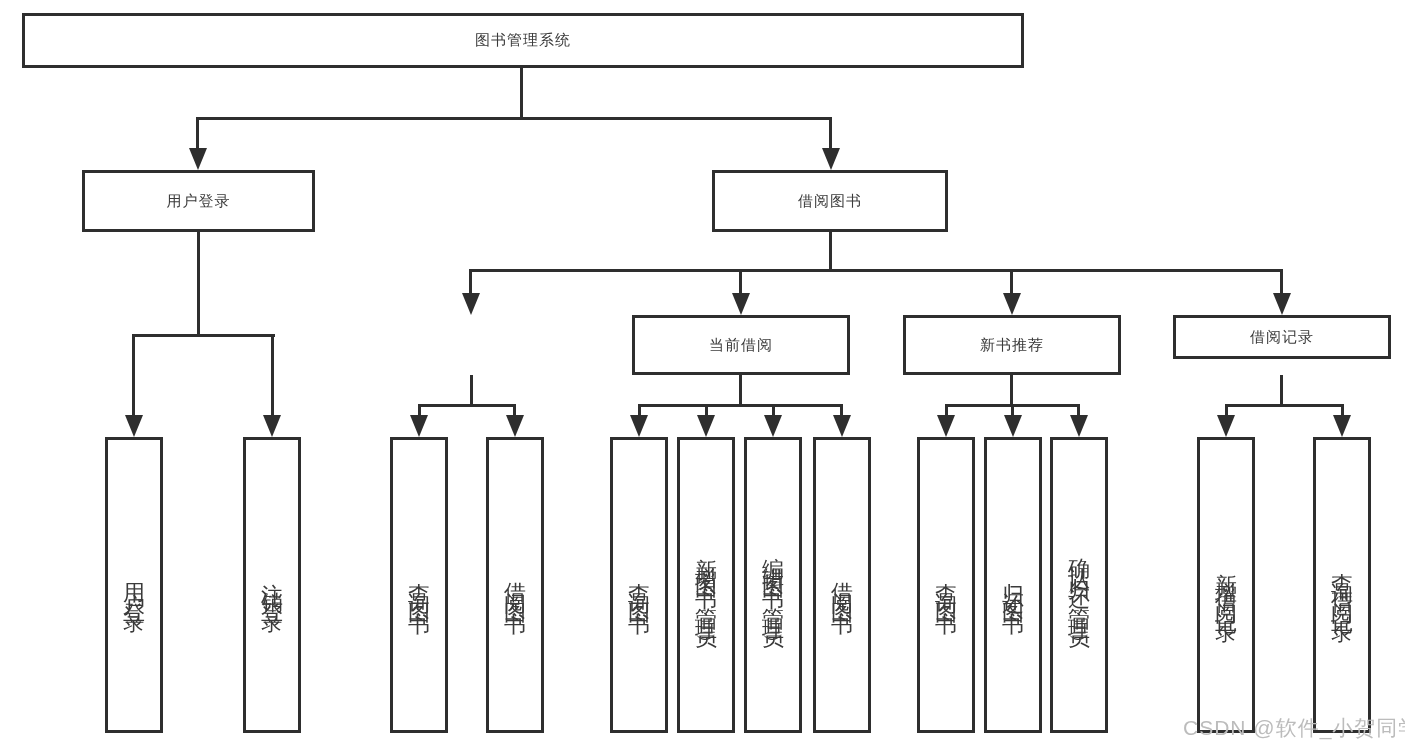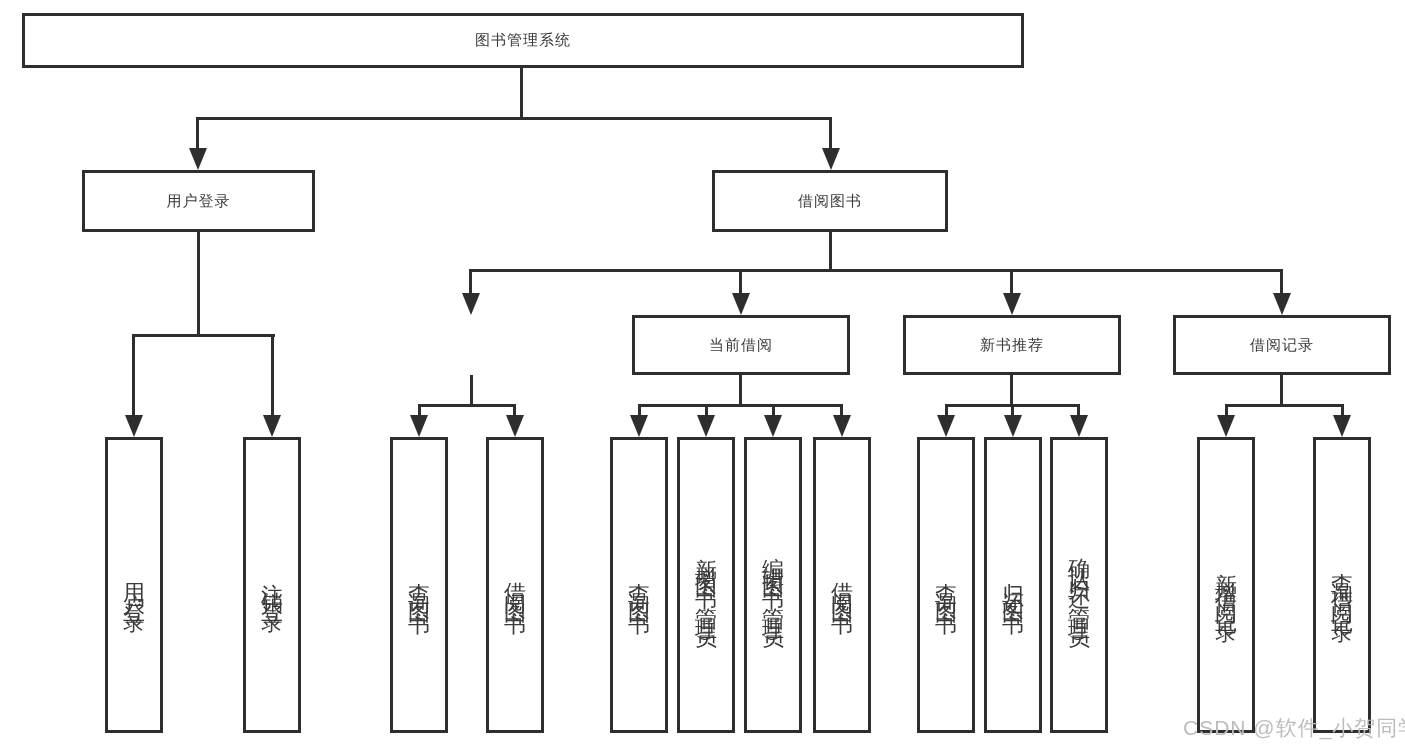--- a/index.html
+++ b/index.html
@@ -91,21 +91,21 @@
   <div class="arrow" style="left:1003px; top:293px;"></div>
   <div class="vline" style="left:1280px; top:269px; height:28px;"></div>
   <div class="arrow" style="left:1273px; top:293px;"></div>
 
   <div class="box" style="left:632px; top:315px; width:218px; height:60px;">
     <span>当前借阅</span>
   </div>
   <div class="box" style="left:903px; top:315px; width:218px; height:60px;">
     <span>新书推荐</span>
   </div>
-  <div class="box" style="left:1173px; top:315px; width:218px; height:60px;">
+  <div class="box" style="left:1173px; top:315px; width:218px; height:44px;">
     <span>借阅记录</span>
   </div>
 
   <div class="vline" style="left:470px; top:375px; height:32px;"></div>
   <div class="hline" style="left:419px; top:404px; width:97px;"></div>
   <div class="vline" style="left:418px; top:404px; height:17px;"></div>
   <div class="arrow" style="left:410px; top:415px;"></div>
   <div class="vline" style="left:513px; top:404px; height:17px;"></div>
   <div class="arrow" style="left:506px; top:415px;"></div>
 

